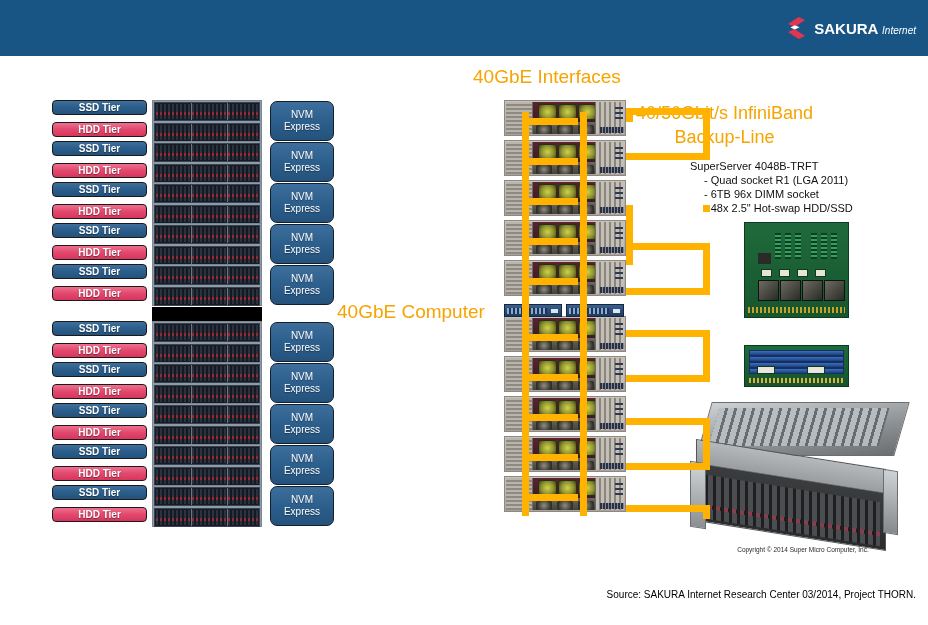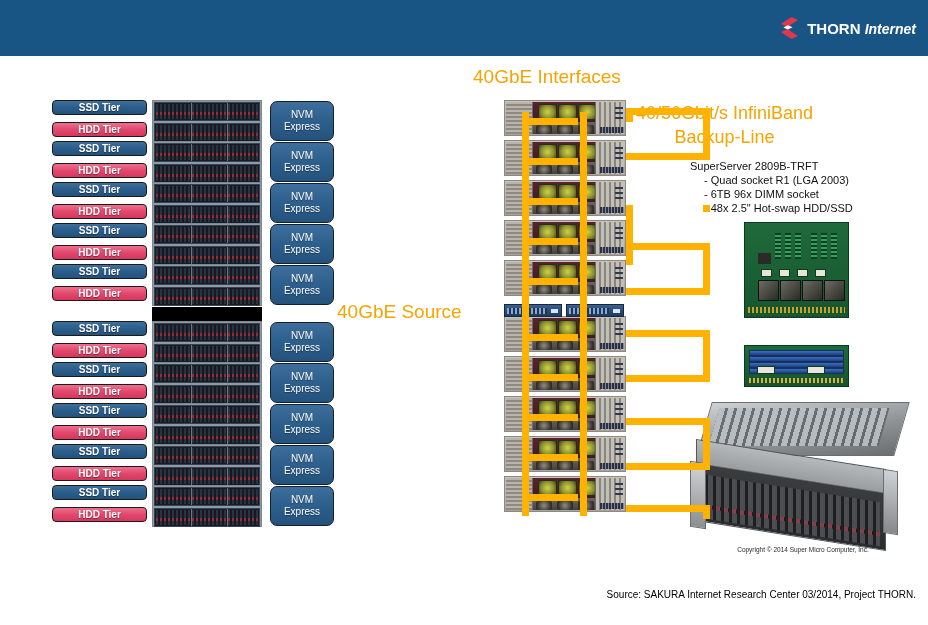--- a/index.html
+++ b/index.html
@@ -11,21 +11,21 @@
              background:#185585;}
   #title-bar .accent-strip{position:absolute;left:0;top:0;width:12px;height:56px;
              background:#185585;}
   #page-title{position:absolute;left:22px;top:5px;
              font-size:39px;font-weight:bold;color:#ffffff;
              letter-spacing:-0.5px;white-space:nowrap;}
   #logo-block{position:absolute;right:12px;top:14px;height:28px;
              display:flex;align-items:center;gap:7px;}
   #logo-mark{width:22px;height:24px;position:relative;flex:none;}
   #logo-text{font-size:15px;font-weight:bold;color:#ffffff;white-space:nowrap;}
-  #logo-text .it{font-style:italic;font-weight:bold;font-size:14px;}
+  #logo-text .it{font-style:italic;font-weight:normal;font-size:10px;}
 
   
   .lbl{position:absolute;white-space:nowrap;text-align:center;}
 
   
   #storage-col{position:absolute;left:52px;top:100px;width:282px;height:435px;}
   .stor-row{position:absolute;left:0;width:282px;height:42px;}
   .tier-stack{position:absolute;left:0;top:0;width:95px;height:42px;}
   .tier-btn{position:absolute;left:0;width:95px;height:15px;border-radius:4px;
             box-sizing:border-box;border:1px solid #1a1a1a;
@@ -166,21 +166,21 @@
 <div id="title-bar">
   <div class="accent-strip"></div>
   <div id="logo-block">
     <span id="logo-mark">
       <svg width="22" height="24" viewBox="0 0 22 24">
         <path d="M13.5 1 L20 4 L9.5 11 L3 8 Z" fill="#e0364f"></path>
         <path d="M3 16 L9.5 13 L20 20 L13.5 23 Z" fill="#e0364f"></path>
         <path d="M9.8 9.2 L14.6 11.2 L9.8 13.6 L5.4 11.4 Z" fill="#ffffff"></path>
       </svg>
     </span>
-    <span id="logo-text"><span>THORN</span> <span class="it">Internet</span></span>
+    <span id="logo-text"><span>SAKURA</span> <span class="it">Internet</span></span>
   </div>
 </div>
 
 <div id="storage-col">
   <div id="storage-gap"></div>
 <div class="stor-row" style="top: 0px;">
       <div class="tier-stack">
         <div class="tier-btn tier-ssd">SSD Tier</div>
         <div class="tier-btn tier-hdd">HDD Tier</div>
       </div>
@@ -419,25 +419,25 @@
         <span>Express</span>
       </div>
     </div>
   </div>
 
 <div class="lbl" id="lbl-40gbe-interfaces">40GbE Interfaces</div>
 <div class="lbl" id="lbl-infiniband">
   <div>40/56Gbit/s InfiniBand</div>
   <div>Backup-Line</div>
 </div>
-<div class="lbl" id="lbl-40gbe-switchs">40GbE Source</div>
+<div class="lbl" id="lbl-40gbe-switchs">40GbE Computer</div>
 
 <div id="spec-block">
-  <div class="spec-title">SuperServer 2809B-TRFT</div>
-  <div class="spec-item">- Quad socket R1 (LGA 2003)</div>
+  <div class="spec-title">SuperServer 4048B-TRFT</div>
+  <div class="spec-item">- Quad socket R1 (LGA 2011)</div>
   <div class="spec-item">- 6TB 96x DIMM  socket</div>
   <div class="spec-item">- 48x 2.5" Hot-swap HDD/SSD</div>
 </div>
 
 <div id="rack">
     <div class="srv" style="top: 0px;">
       <span class="psu"></span>
       <span class="fanbank"></span>
       <span class="fan" style="left:33px"></span>
       <span class="fan" style="left:53px"></span>

